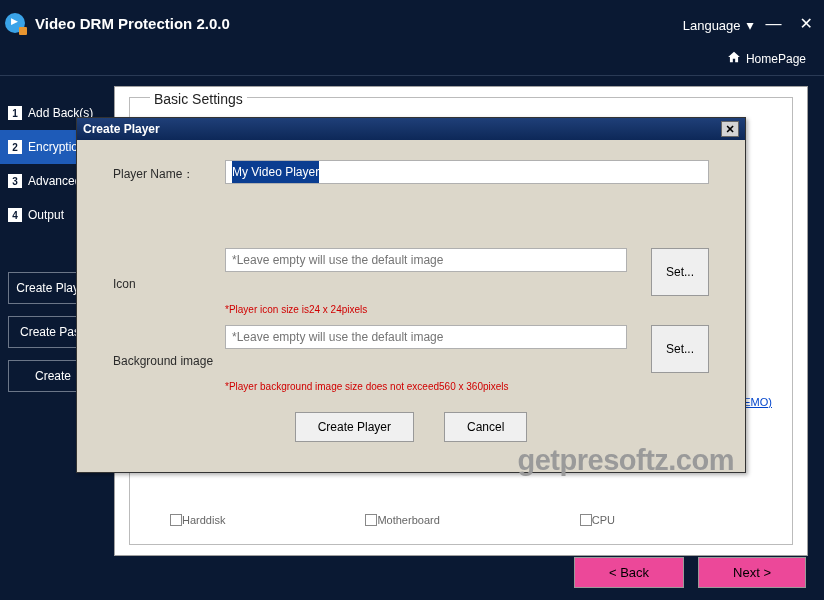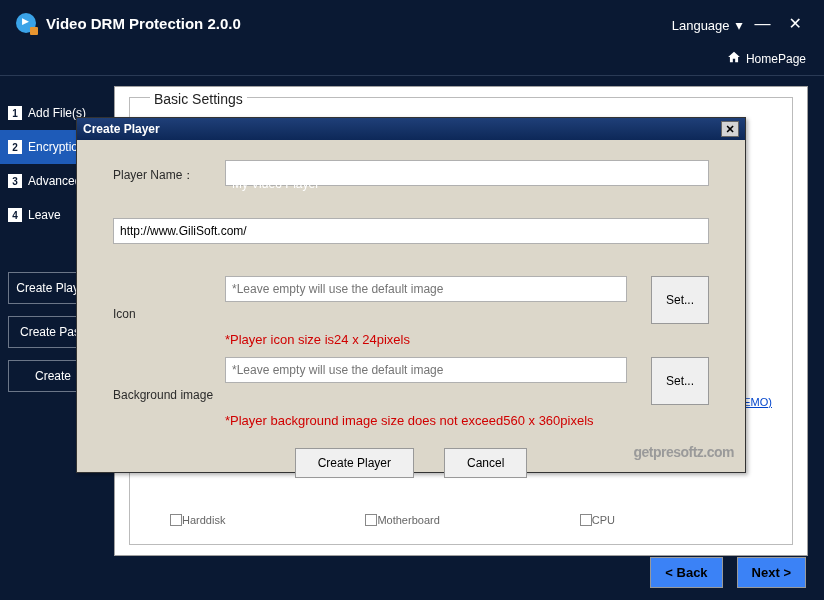--- a/index.html
+++ b/index.html
@@ -1,19 +1,19 @@
 <!DOCTYPE html>
 <html><head>
 <meta charset="utf-8">
 <style>
 * { margin: 0; padding: 0; box-sizing: border-box; font-family: Arial, sans-serif; }
 body { width: 824px; height: 600px; background: #0a1933; position: relative; overflow: hidden; }
 
 
-.header { height: 46px; display: flex; align-items: center; padding: 0 16px; }
+.header { height: 46px; display: flex; align-items: center; padding: 0 5px; }
 .app-icon { width: 20px; height: 20px; background: #3aa3e8; border-radius: 50%; position: relative; margin-right: 10px; }
 .app-icon::after { content: '▶'; color: white; font-size: 9px; position: absolute; left: 6px; top: 3px; }
 .app-icon::before { content: ''; position: absolute; width: 8px; height: 8px; background: #e89530; bottom: -2px; right: -2px; border-radius: 1px; }
 .app-title { color: white; font-size: 15px; font-weight: bold; }
 .header-right { margin-left: auto; display: flex; align-items: flex-end; gap: 6px; color: white; font-size: 13px; }
 .lang-icon { font-size: 14px; cursor: pointer; }
 .win-ctrl { color: white; font-size: 16px; cursor: pointer; padding: 0 6px; }
 
 .homepage-bar { display: flex; justify-content: flex-end; align-items: center; padding: 4px 18px 8px; color: white; font-size: 12px; gap: 5px; border-bottom: 1px solid #2a3a55; }
 .home-icon svg { width: 14px; height: 14px; fill: white; }
@@ -31,41 +31,41 @@
 .main { flex: 1; background: white; border: 1px solid #a0a0a0; margin: 10px 16px 0 10px; position: relative; padding: 10px 14px; }
 .fieldset-label { position: absolute; top: -7px; left: 20px; background: white; font-size: 14px; padding: 0 4px; color: #222; }
 .main-inner { border: 1px solid #bbb; height: 100%; position: relative; }
 .demo-link { position: absolute; right: 20px; top: 298px; color: #0044cc; font-size: 11px; text-decoration: underline; }
 .hw-row { position: absolute; bottom: 18px; left: 40px; right: 40px; display: flex; gap: 140px; font-size: 11px; color: #666; }
 .hw-item { display: flex; align-items: center; }
 .cb { width: 12px; height: 12px; border: 1px solid #888; display: inline-block; }
 
 
 .footer { position: absolute; bottom: 12px; right: 18px; display: flex; gap: 14px; }
-.nav-btn { background: #3b82f6; border: 1px solid #999; padding: 7px 14px; font-size: 13px; cursor: pointer; font-weight: bold; }
+.nav-btn { background: #ec4899; border: 1px solid #999; padding: 7px 34px; font-size: 13px; cursor: pointer; }
 
 
 .modal { position: absolute; left: 76px; top: 117px; width: 670px; height: 356px; background: #dcd7ca; border: 1px solid #333; box-shadow: 2px 2px 4px rgba(0,0,0,0.3); }
 .modal-title { background: linear-gradient(#1f3f78, #0d2858); color: white; font-size: 12px; font-family: 'Courier New', monospace; font-weight: bold; padding: 3px 6px; display: flex; justify-content: space-between; align-items: center; }
 .modal-close { background: #d4d4d4; color: black; border: 1px solid #666; width: 18px; height: 16px; font-size: 11px; display: flex; align-items: center; justify-content: center; cursor: pointer; }
 .modal-body { padding: 20px 36px 16px 36px; }
 .form-row { display: flex; align-items: center; margin-bottom: 10px; }
 .form-row.tall { margin-bottom: 32px; }
 .form-label { width: 112px; font-size: 12px; color: #2b2b2b; padding-top: 5px; }
 .form-ctrl { flex: 1; }
 .form-ctrl-row { display: flex; gap: 24px; }
-.text-input { width: 100%; height: 24px; border: 1px solid #b0b0b0; background: white; font-size: 12px; padding: 12px 6px; }
+.text-input { width: 100%; height: 24px; border: 1px solid #b0b0b0; background: white; font-size: 12px; padding: 0 6px; }
 .text-input .sel-txt { background: #0a3d91; color: white; display: inline-block; height: 100%; line-height: 22px; }
 .placeholder { color: #999; font-style: normal; }
 .set-btn { background: #efefef; border: 1px solid #999; padding: 16px 14px; font-size: 12px; cursor: pointer; white-space: nowrap; }
-.hint { color: #d00000; font-size: 13px; margin-top: 8px; }
+.hint { color: #d00000; font-size: 10px; margin-top: 8px; }
 .modal-actions { display: flex; justify-content: center; gap: 30px; margin-top: 20px; }
 .modal-btn { background: #f0f0f0; border: 1px solid #999; padding: 7px 22px; font-size: 12px; cursor: pointer; }
 
-.watermark { position: absolute; right: 90px; top: 444px; color: #9a9a9a; font-size: 14px; font-weight: bold; letter-spacing: -0.5px; pointer-events: none; }
+.watermark { position: absolute; right: 90px; top: 444px; color: #9a9a9a; font-size: 29px; font-weight: bold; letter-spacing: -0.5px; pointer-events: none; }
 </style>
 </head>
 <body>
 
 <div class="header">
   <div class="app-icon"></div>
   <div class="app-title">Video DRM Protection 2.0.0</div>
   <div class="header-right">
     <span>Language</span>
     <span class="lang-icon">▾</span>
@@ -78,33 +78,33 @@
   <span class="home-icon"><svg viewBox="0 0 24 24">
         <path d="M12 3l10 9h-3v9h-5v-6h-4v6H5v-9H2z"></path>
       </svg></span>
   <span>HomePage</span>
 </div>
 
 <div class="content">
   <div class="sidebar">
     <div class="step">
         <span class="step-num">1</span>
-        <span>Add File(s)</span>
+        <span>Add Back(s)</span>
       </div>
     <div class="step active">
         <span class="step-num">2</span>
         <span>Encryption</span>
       </div>
     <div class="step">
         <span class="step-num">3</span>
         <span>Advanced</span>
       </div>
     <div class="step">
         <span class="step-num">4</span>
-        <span>Leave</span>
+        <span>Output</span>
       </div>
     <div class="side-buttons">
       <button class="side-btn">Create Player</button>
       <button class="side-btn">Create Pass</button>
       <button class="side-btn">Create</button>
     </div>
   </div>
 
   <div class="main">
     <div class="main-inner">
@@ -139,21 +139,20 @@
     <span class="modal-close">✕</span>
   </div>
   <div class="modal-body">
     <div class="form-row tall">
       <div class="form-label">Player Name：</div>
       <div class="form-ctrl">
           <div class="text-input"><span class="sel-txt">My Video Player</span></div>
         </div>
     </div>
     <div class="form-row tall">
-      <div class="form-ctrl"><input class="text-input" value="http://www.GiliSoft.com/" style=""></div>
     </div>
     <div class="form-row">
       <div class="form-label">Icon</div>
       <div class="form-ctrl">
         <div class="form-ctrl-row">
           <input class="text-input placeholder" placeholder="*Leave empty will use the default image" style="">
           <button class="set-btn">Set...</button>
         </div>
         <div class="hint">*Player icon size is24 x 24pixels</div>
       </div>

